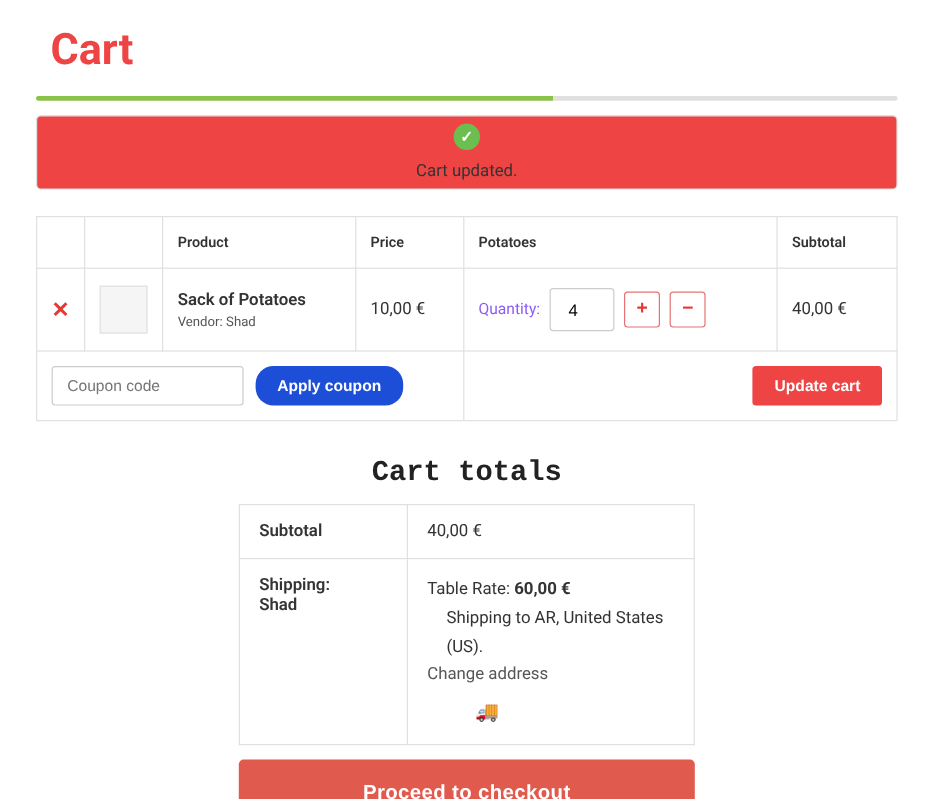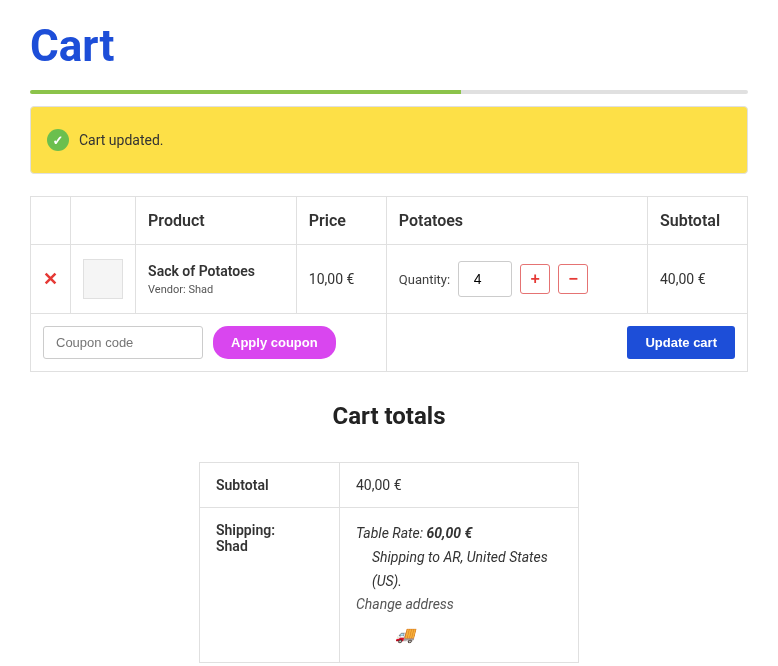--- a/index.html
+++ b/index.html
@@ -5,40 +5,42 @@
     * { box-sizing: border-box; margin: 0; padding: 0; }
     body {
       font-family: -apple-system, BlinkMacSystemFont, "Segoe UI", Roboto, sans-serif;
       background: #fff;
       color: #333;
       font-size: 14px;
       padding: 20px 30px;
       max-width: 778px;
     }
     h1 {
-      font-size: 44px;
+      font-size: 36px;
       font-weight: 700;
       margin-bottom: 18px;
-      color: #1d4ed8;
+      color: #ef4444;
+      margin-left: 12px;
     }
     .top-border {
       height: 4px;
       background: linear-gradient(to right, #8bc34a 60%, #e0e0e0 60%);
       border-radius: 2px;
       margin-bottom: 12px;
     }
     .notice {
       display: flex;
       align-items: center;
       gap: 10px;
-      padding: 22px 16px;
+      padding: 6px 16px;
       border: 1px solid #e0e0e0;
       border-radius: 4px;
-      background: #fde047;
+      background: #ef4444;
       margin-bottom: 22px;
+      flex-direction: column;
     }
     .notice-icon {
       width: 22px;
       height: 22px;
       background: #6bbf4e;
       border-radius: 50%;
       display: flex;
       align-items: center;
       justify-content: center;
       flex-shrink: 0;
@@ -53,21 +55,21 @@
       width: 100%;
       border-collapse: collapse;
       border: 1px solid #e0e0e0;
       margin-bottom: 0;
     }
     .cart-table th {
       text-align: left;
       padding: 14px 12px;
       border: 1px solid #e0e0e0;
       font-weight: 600;
-      font-size: 16px;
+      font-size: 12px;
       background: #fff;
     }
     .cart-table td {
       padding: 14px 12px;
       border: 1px solid #e0e0e0;
       vertical-align: middle;
     }
     .th-remove { width: 40px; }
     .th-img { width: 60px; }
     .th-product { }
@@ -105,21 +107,21 @@
     }
     .product-vendor span { }
 
     .qty-wrap {
       display: flex;
       align-items: center;
       gap: 8px;
     }
     .qty-label {
       font-size: 13px;
-      color: #404040;
+      color: #8b5cf6;
     }
     .qty-input {
       width: 54px;
       height: 36px;
       border: 1px solid #ccc;
       text-align: center;
       font-size: 14px;
       border-radius: 3px;
     }
     .qty-btn {
@@ -151,51 +153,52 @@
     .coupon-input {
       padding: 8px 12px;
       border: 1px solid #ccc;
       border-radius: 3px;
       font-size: 13px;
       width: 160px;
       color: #999;
     }
     .btn-apply {
       padding: 9px 18px;
-      background: #d946ef;
+      background: #1d4ed8;
       color: #fff;
       border: none;
       border-radius: 15px;
       font-size: 13px;
       font-weight: 600;
       cursor: pointer;
     }
     .btn-update {
       padding: 9px 18px;
-      background: #1d4ed8;
+      background: #ef4444;
       color: #fff;
       border: none;
       border-radius: 3px;
       font-size: 13px;
       font-weight: 600;
       cursor: pointer;
       float: right;
     }
 
     .cart-totals-section {
       margin-top: 30px;
       display: flex;
       flex-direction: column;
       align-items: center;
     }
     .cart-totals-title {
       font-size: 24px;
       font-weight: 700;
-      margin-bottom: 32px;
+      margin-bottom: 12px;
       color: #222;
+      font-family: Liberation Mono, monospace;
     }
     .totals-table {
       width: 380px;
       border-collapse: collapse;
       border: 1px solid #e0e0e0;
     }
     .totals-table td {
       padding: 14px 16px;
       border: 1px solid #e0e0e0;
       vertical-align: top;
@@ -204,21 +207,20 @@
     .totals-table .label-cell {
       font-weight: 600;
       width: 140px;
       background: #fff;
     }
     .totals-table .value-cell {
       background: #fff;
     }
     .shipping-info {
       line-height: 1.7;
-      font-style: italic;
     }
     .shipping-rate {
       display: block;
     }
     .shipping-destination {
       display: block;
       margin-left: 16px;
     }
     .change-address {
       display: inline-flex;

